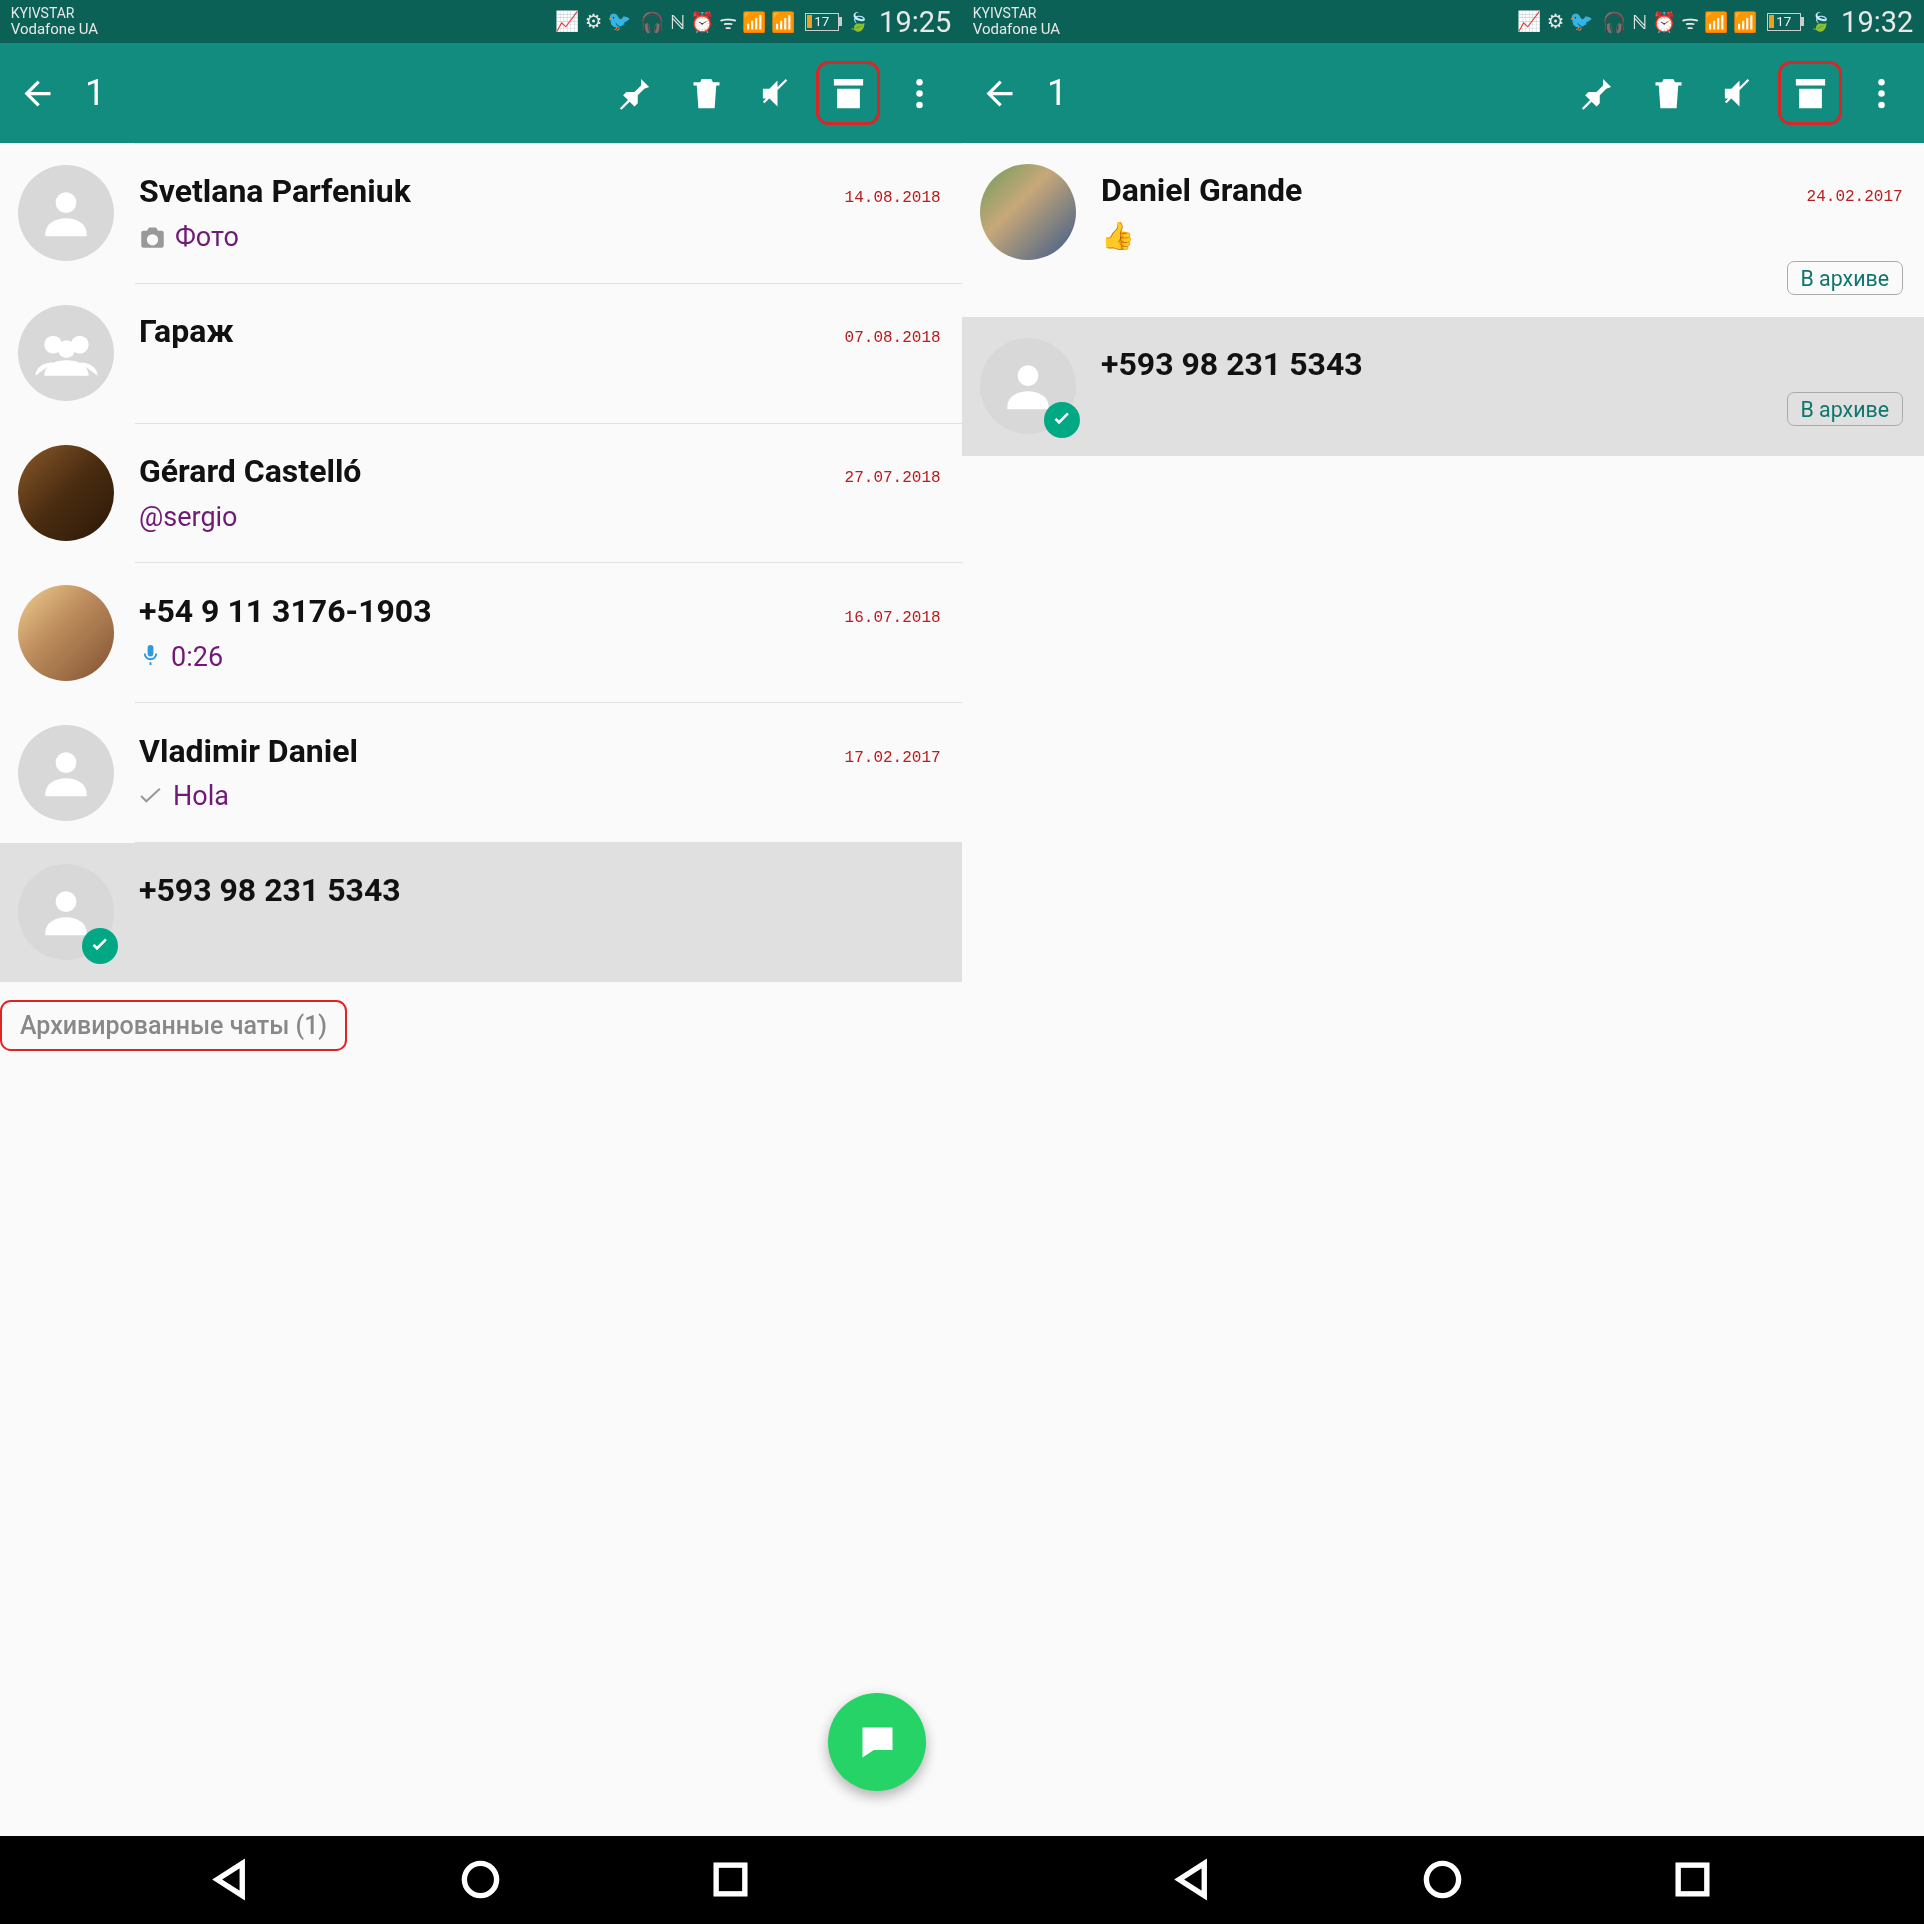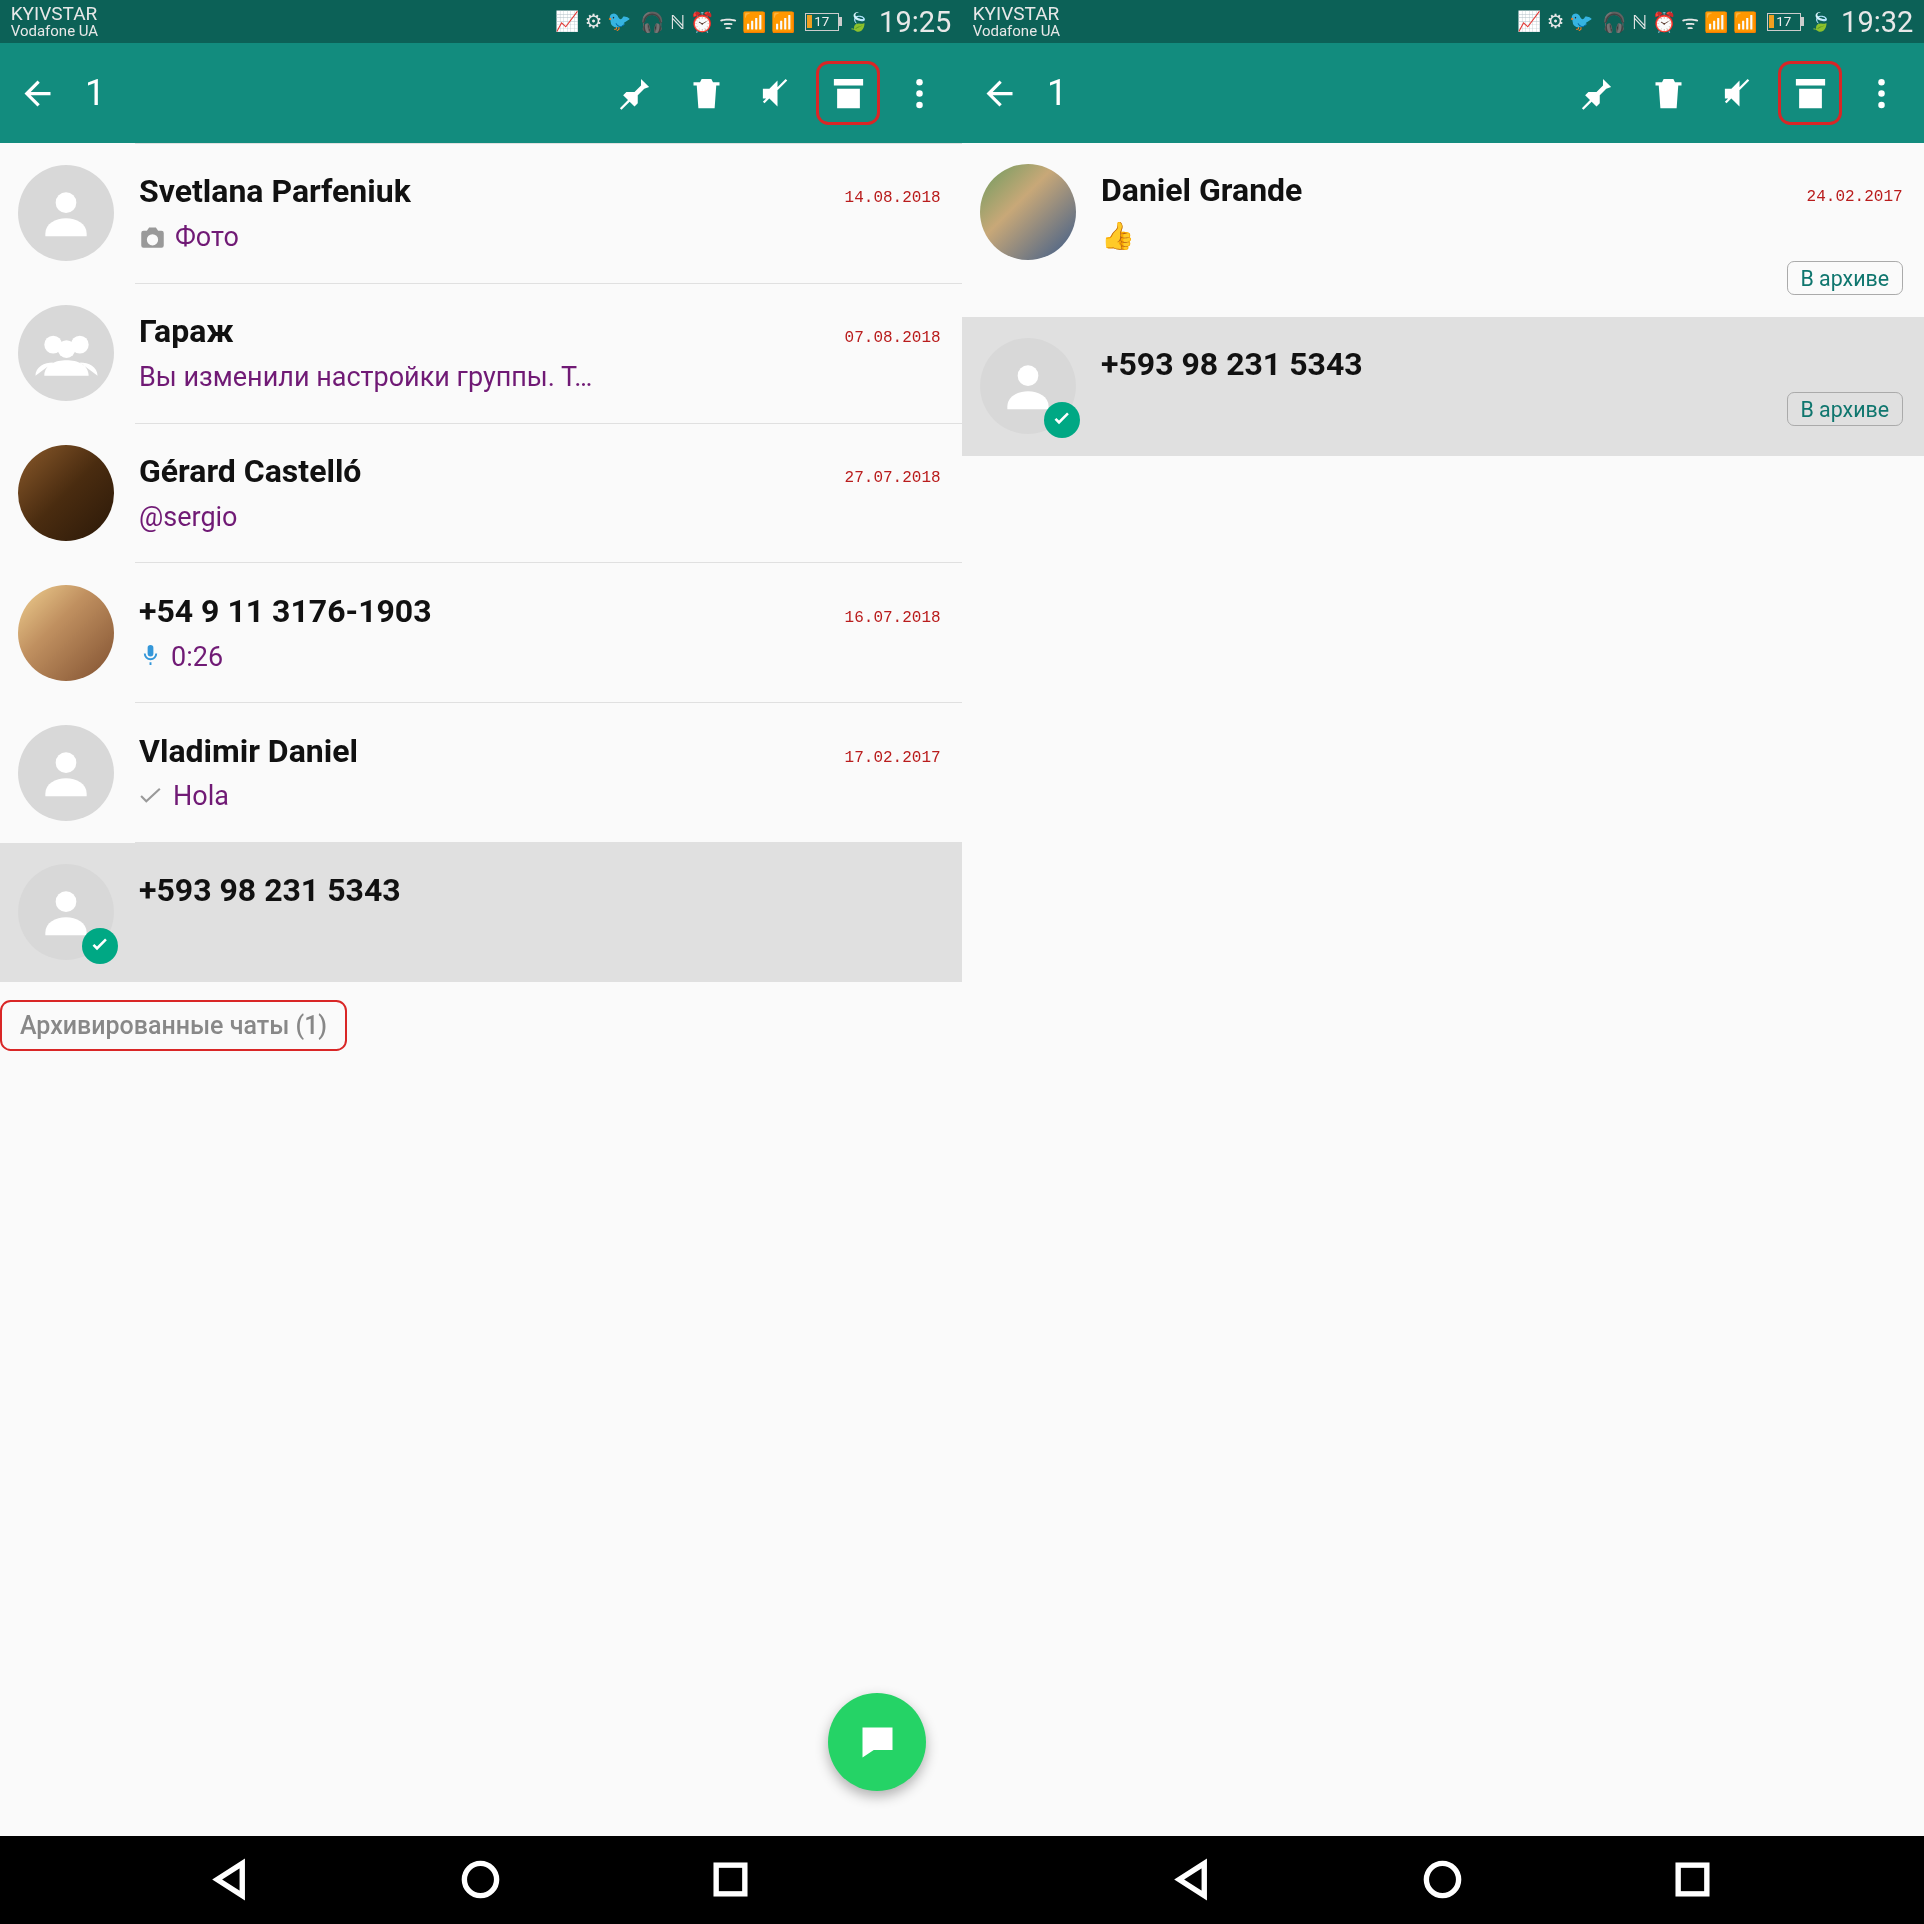--- a/index.html
+++ b/index.html
@@ -27,21 +27,21 @@
       background: #0c6157;
       height: 43px;
       display: flex;
       align-items: center;
       justify-content: space-between;
       padding: 0 10.7px;
       color: #e8e8e8;
       font-size: 18px;
     }
     .status-left { display: flex; flex-direction: column; line-height: 1; gap: 1.8px; }
-    .status-carrier1 { font-size: 19px; }
+    .status-carrier1 { font-size: 14px; }
     .status-carrier2 { font-size: 15px; }
     .status-right { display: flex; align-items: center; gap: 9px; }
     .status-icons { display: flex; align-items: center; gap: 7.1px; font-size: 19.6px; }
     .status-battery {
       display: inline-flex; align-items: center;
       border: 1.8px solid #ccc; width: 34px; height: 18px; position: relative;
       padding: 1.8px;
     }
     .status-battery::after { content: ''; position: absolute; right: -4.5px; width: 2.7px; height: 9px; background: #ccc; }
     .status-battery-fill { background: #f0a020; width: 17%; height: 100%; }
@@ -242,23 +242,20 @@
               <circle cx="22" cy="6" r="4"></circle>
               <circle cx="16" cy="8" r="4"></circle>
               <path d="M2 20c0-4 4-6 8-6M30 20c0-4-4-6-8-6M6 20c0-5 5-7 10-7s10 2 10 7"></path>
             </svg>
           </div>
         <div class="chat-body">
           <div class="chat-top">
             <span class="chat-name">Гараж</span>
             <span class="chat-date">07.08.2018</span>
           </div>
-          <div class="chat-sub">
-              <span>Вы изменили настройки группы. Т…</span>
-            </div>
         </div>
       </div>
       <div class="chat-divider"></div>
 
       <div class="chat-row">
         <div class="avatar photo1"></div>
         <div class="chat-body">
           <div class="chat-top">
             <span class="chat-name">Gérard Castelló</span>
             <span class="chat-date">27.07.2018</span>

